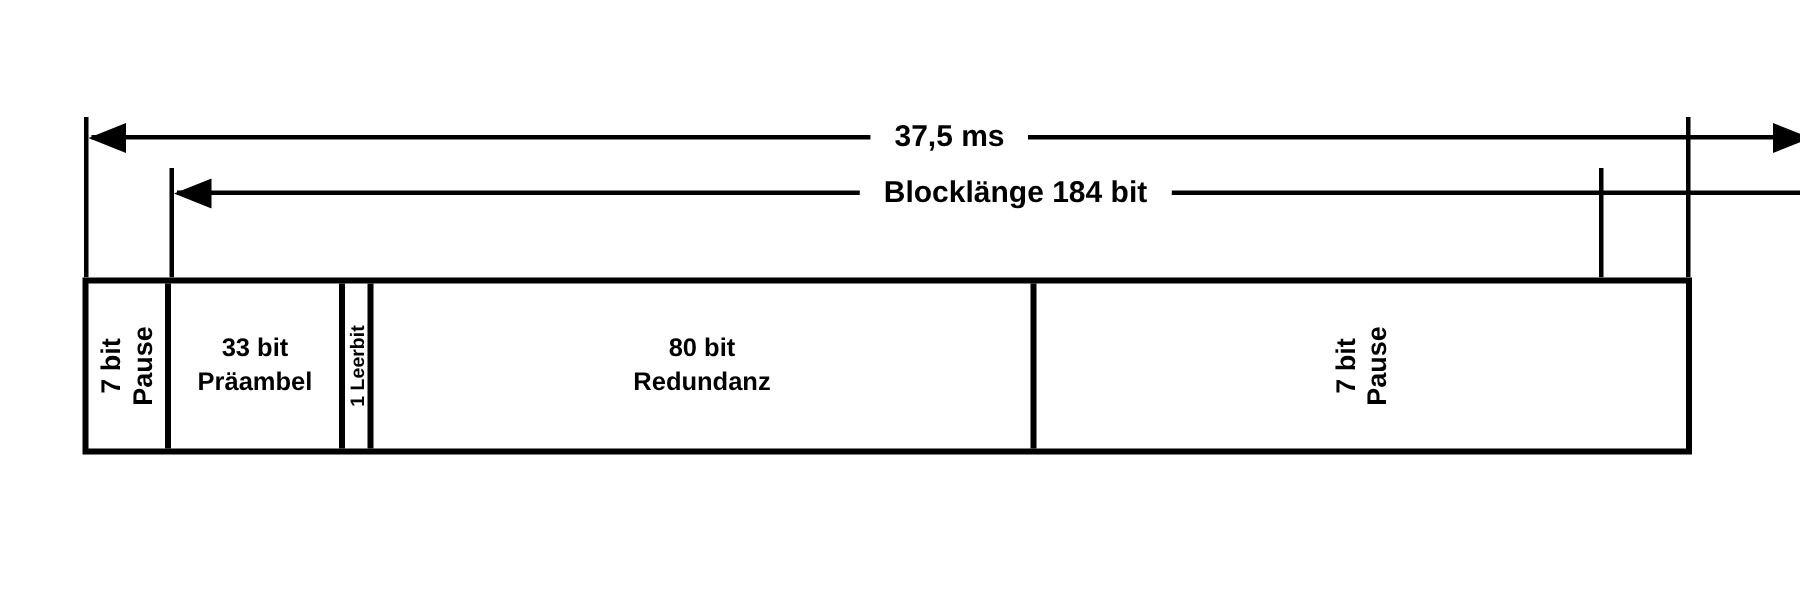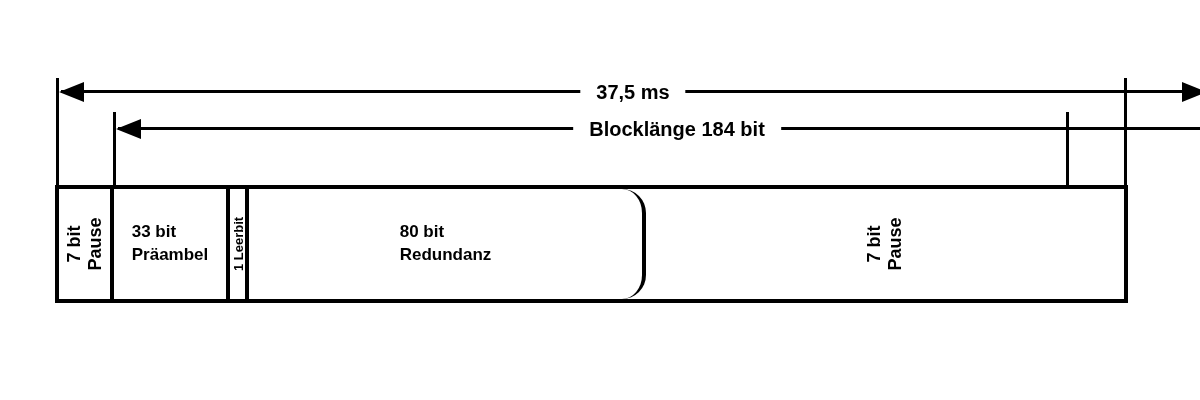--- a/index.html
+++ b/index.html
@@ -72,24 +72,24 @@
     display: flex;
     align-items: center;
     justify-content: center;
     flex: 0 0 auto;
   }
   .seg:last-child { border-right: none; flex: 1 1 auto; }
   .seg-pause-left  { width: 55px; }
   .seg-praeambel   { width: 116px; }
   .seg-leerbit     { width: 19px; }
   .seg-information { width: 408px; }
-  .seg-redundanz   { width: 397px; border-radius: 24px; }
+  .seg-redundanz   { width: 442px; }
 
   .seg-label {
-    text-align: left;
+    text-align: center;
     font-size: 17px;
     font-weight: bold;
     line-height: 1.35;
     white-space: nowrap;
   }
   .vtext {
     position: absolute; left: 50%; top: 50%;
     transform: translate(-50%, -50%) rotate(-90deg);
     text-align: center;
     font-size: 18px;

